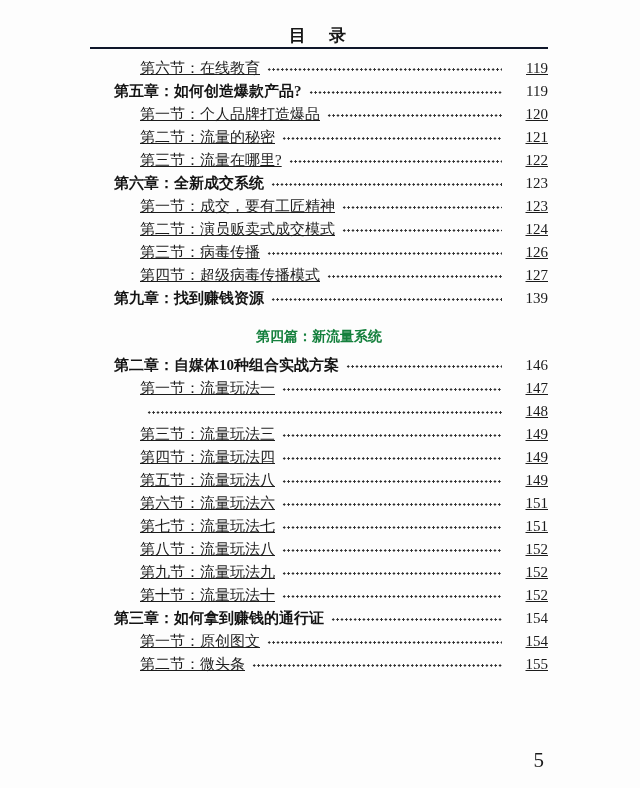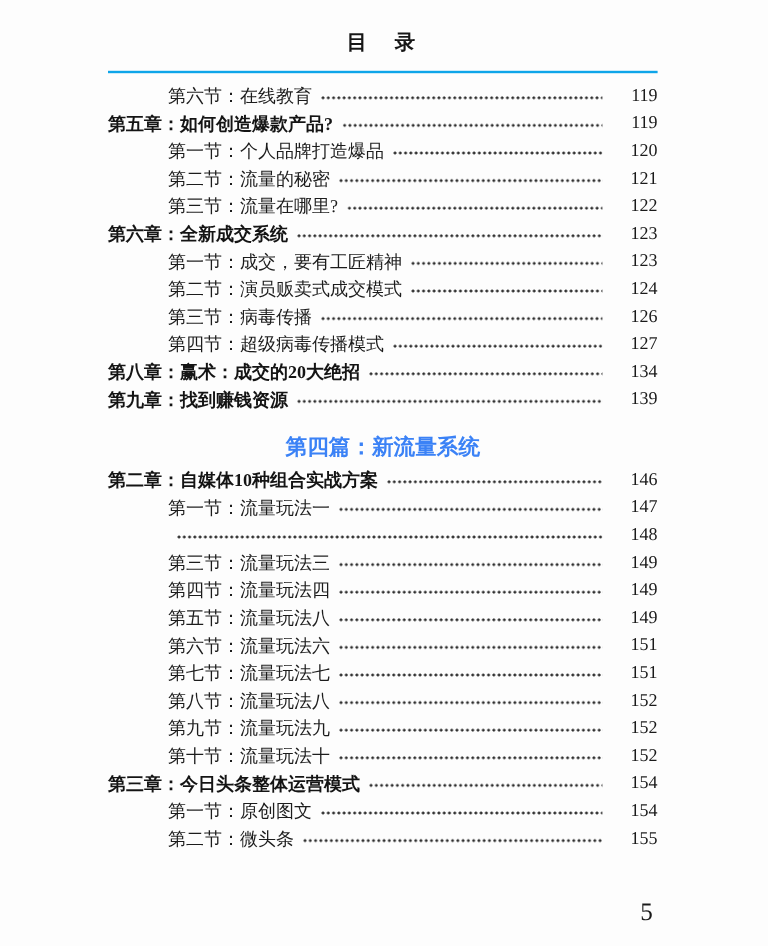--- a/index.html
+++ b/index.html
@@ -16,55 +16,55 @@
     left: 90px;
     top: 24px;
     width: 458px;
   }
   .header {
     text-align: center;
     font-size: 17px;
     font-weight: 700;
     letter-spacing: 3px;
     color: #161616;
-    padding-bottom: 12px;
-    border-bottom: 2px solid #0ea5e9;
+    padding-bottom: 0;
+    border-bottom: 2px solid #0f172a;
   }
   .list { margin-top: 8px; }
   .row {
     display: flex;
     align-items: center;
     height: 23px;
     font-size: 15px;
     white-space: nowrap;
   }
-  .row.chapter { font-weight: 700; color: #141414; }
-  .row.section { padding-left: 50px; font-weight: 400; }
+  .row.chapter { font-weight: 700; color: #141414; margin-left: 24px; }
+  .row.section { padding-left: 50px; font-weight: 400; text-decoration: underline; }
   .row .t { flex: 0 0 auto; }
   .row .dots {
     flex: 1 1 auto;
     height: 3px;
     margin: 2px 10px 0 7px;
     background-image: radial-gradient(circle, #2e2e2e 1.05px, rgba(0,0,0,0) 1.3px);
     background-size: 4.4px 3px;
     background-repeat: repeat-x;
     background-position: left center;
   }
   .row .pg {
     flex: 0 0 36px;
     text-align: right;
     font-size: 15px;
     font-weight: 400;
     color: #1a1a1a;
   }
   .part {
     text-align: center;
-    font-size: 18px;
+    font-size: 14px;
     font-weight: 700;
-    color: #3b82f6;
+    color: #15803d;
     padding-top: 12px;
     height: 44px;
     line-height: 30px;
   }
   .folio {
     position: absolute;
     top: 748px;
     right: 96px;
     font-size: 21px;
     color: #1a1a1a;
@@ -121,25 +121,20 @@
           <span class="t">第三节：病毒传播</span>
           <span class="dots"></span>
           <span class="pg">126</span>
         </div>
         <div class="row section">
           <span class="t">第四节：超级病毒传播模式</span>
           <span class="dots"></span>
           <span class="pg">127</span>
         </div>
         <div class="row chapter">
-          <span class="t">第八章：赢术：成交的20大绝招</span>
-          <span class="dots"></span>
-          <span class="pg">134</span>
-        </div>
-        <div class="row chapter">
           <span class="t">第九章：找到赚钱资源</span>
           <span class="dots"></span>
           <span class="pg">139</span>
         </div>
         <div class="part">第四篇：新流量系统</div>
         <div class="row chapter">
           <span class="t">第二章：自媒体10种组合实战方案</span>
           <span class="dots"></span>
           <span class="pg">146</span>
         </div>
@@ -186,21 +181,21 @@
           <span class="t">第九节：流量玩法九</span>
           <span class="dots"></span>
           <span class="pg">152</span>
         </div>
         <div class="row section">
           <span class="t">第十节：流量玩法十</span>
           <span class="dots"></span>
           <span class="pg">152</span>
         </div>
         <div class="row chapter">
-          <span class="t">第三章：今日头条整体运营模式</span>
+          <span class="t">第三章：如何拿到赚钱的通行证</span>
           <span class="dots"></span>
           <span class="pg">154</span>
         </div>
         <div class="row section">
           <span class="t">第一节：原创图文</span>
           <span class="dots"></span>
           <span class="pg">154</span>
         </div>
         <div class="row section">
           <span class="t">第二节：微头条</span>

